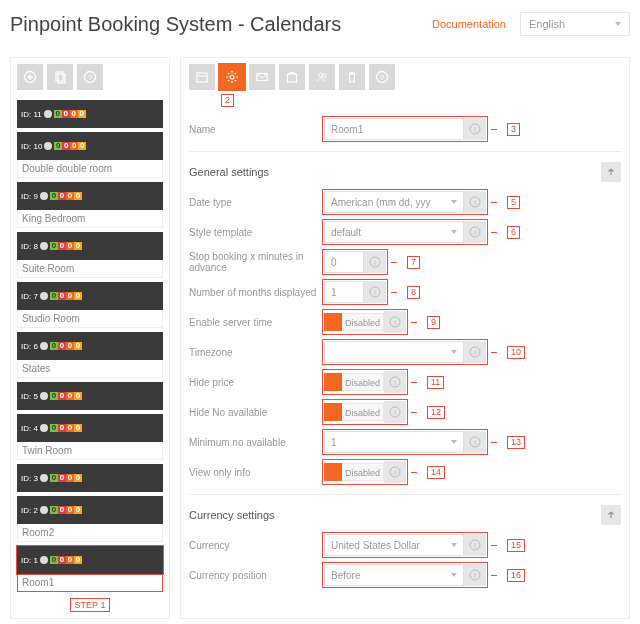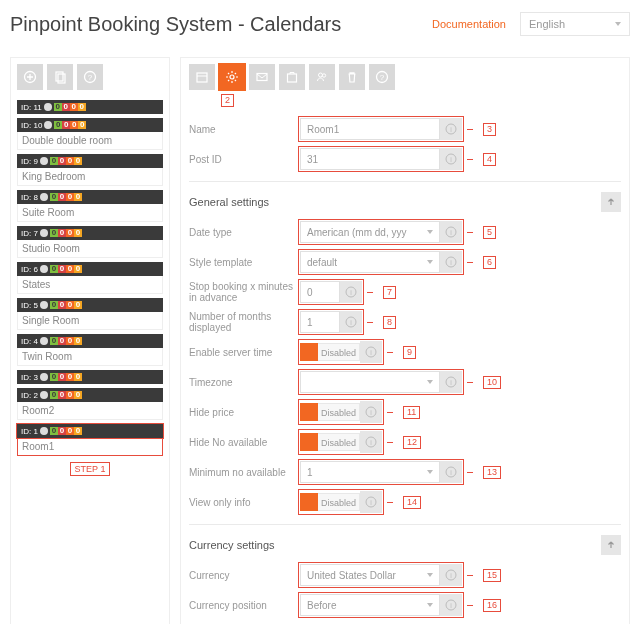--- a/index.html
+++ b/index.html
@@ -11,36 +11,36 @@
   .doclink { color:#f26722; font-size:11px; cursor:pointer; }
   .langsel { display:flex; align-items:center; justify-content:space-between; width:110px; height:24px; padding:0 8px; border:1px solid #e6e6e6; color:#999; font-size:11px; background:#fff; }
   .chev { width:0;height:0;border-left:3px solid transparent;border-right:3px solid transparent;border-top:4px solid #bbb; }
   .main { display:flex; gap:10px; margin-top:8px; }
   .left { width:160px; flex:none; background:#fff; border:1px solid #eee; padding:6px; }
   .lefttop { display:flex; gap:4px; margin-bottom:10px; }
   .sqbtn { width:26px;height:26px; background:#d9d9d9; display:flex;align-items:center;justify-content:center; color:#fff; cursor:pointer; }
   .sqbtn.sel { background:#f26722; outline:1px solid #f26722; }
   .annot { outline:1px solid #e74c3c; }
   .calitem { margin-bottom:4px; }
-  .calbar { height:14px; background:#3a3a3a; color:#fff; font-size:8px; padding:0 4px; display:flex; align-items:center; gap:0; }
+  .calbar { height:28px; background:#3a3a3a; color:#fff; font-size:8px; padding:0 4px; display:flex; align-items:center; gap:0; }
   .calbar .av { width:8px;height:8px;background:#ddd;border-radius:50%;margin-left:2px;margin-right:2px; }
   .calbar .b { width:8px; text-align:center; font-weight:bold; font-size:8px; line-height:8px; }
   .b0 { background:#7fbf3f; color:#3a3a3a; } 
   .b1 { background:#d64242; } 
   .b2 { background:#f26722; } 
   .b3 { background:#f5a623; }
   .caltitle { height:18px; line-height:18px; border:1px solid #eee; border-top:none; font-size:10px; padding:0 4px; color:#888; background:#fff; }
   .calitem.sel .calbar { outline:1px solid #e74c3c; }
   .calitem.sel .caltitle { outline:1px solid #e74c3c; outline-offset:-1px; }
   .stepbox { color:#e74c3c; font-size:9px; border:1px solid #e74c3c; padding:1px 4px; width:fit-content; margin:6px auto 0; }
   .right { flex:1; background:#fff; border:1px solid #eee; padding:6px 8px 10px; }
   .rtop { display:flex; gap:4px; margin-bottom:4px; }
   .tagbelow { margin:2px 0 10px 32px; width:fit-content; font-size:9px; color:#e74c3c; border:1px solid #e74c3c; padding:0 3px; line-height:11px; }
   .row { display:flex; align-items:center; margin-bottom:6px; min-height:22px; }
-  .rlbl { width:110px; flex:none; color:#999; font-size:10px; padding-right:6px; line-height:1.1; }
+  .rlbl { width:134px; flex:none; color:#999; font-size:10px; padding-right:6px; line-height:1.1; }
   .rfield { display:flex; align-items:center; gap:4px; }
   .inp { height:22px; border:1px solid #e0e0e0; padding:0 6px; color:#999; font-size:10px; background:#fff; display:flex; align-items:center; justify-content:space-between; }
   .inp.w150 { width:140px; }
   .inp.w40 { width:40px; }
   .ibtn { width:22px;height:22px; background:#e6e6e6; display:flex;align-items:center;justify-content:center; }
   .ibtn svg { opacity:.55; }
   .rannot { outline:1px solid #e74c3c; outline-offset:0px; padding:1px; display:flex; align-items:center; gap:0; }
   .rnum { font-size:9px; color:#e74c3c; border:1px solid #e74c3c; padding:0 3px; line-height:11px; margin-left:6px; }
   .connector { width:6px; height:1px; background:#e74c3c; }
   .section { border-top:1px solid #eaeaea; margin-top:10px; padding-top:6px; }
@@ -159,21 +159,20 @@
           </div>
           <div class="calitem">
             <div class="calbar">
               <span>ID: 5</span>
               <span class="av"></span>
               <span class="b b0">0</span>
               <span class="b b1">0</span>
               <span class="b b2">0</span>
               <span class="b b3">0</span>
             </div>
-            <div class="caltitle">Single Room</div>
           </div>
           <div class="calitem">
             <div class="calbar">
               <span>ID: 4</span>
               <span class="av"></span>
               <span class="b b0">0</span>
               <span class="b b1">0</span>
               <span class="b b2">0</span>
               <span class="b b3">0</span>
             </div>
@@ -273,36 +272,20 @@
                 <svg width="12" height="12" viewBox="0 0 12 12">
                   <circle cx="6" cy="6" r="5" fill="none" stroke="#999"></circle>
                   <text x="6" y="9" text-anchor="middle" fill="#999" font-size="7">i</text>
                 </svg>
               </div>
             </div>
           <div class="connector"></div>
             <div class="rnum">3</div>
         </div>
       </div>
-      <div class="row">
-        <div class="rlbl">Post ID</div>
-        <div class="rfield">
-          <div class="rannot">
-              <div class="inp w150">31</div>
-              <div class="ibtn">
-                <svg width="12" height="12" viewBox="0 0 12 12">
-                  <circle cx="6" cy="6" r="5" fill="none" stroke="#999"></circle>
-                  <text x="6" y="9" text-anchor="middle" fill="#999" font-size="7">i</text>
-                </svg>
-              </div>
-            </div>
-          <div class="connector"></div>
-            <div class="rnum">4</div>
-        </div>
-      </div>
 
       <div class="section">
         <div class="secthdr">
           <div class="sectitle">General settings</div>
           <div class="upbtn">
               <svg width="10" height="10" viewBox="0 0 10 10">
                 <path d="M5 2v6M5 2L2.5 4.5M5 2l2.5 2.5" stroke="#999" fill="none" stroke-width="1.2"></path>
               </svg>
             </div>
         </div>

